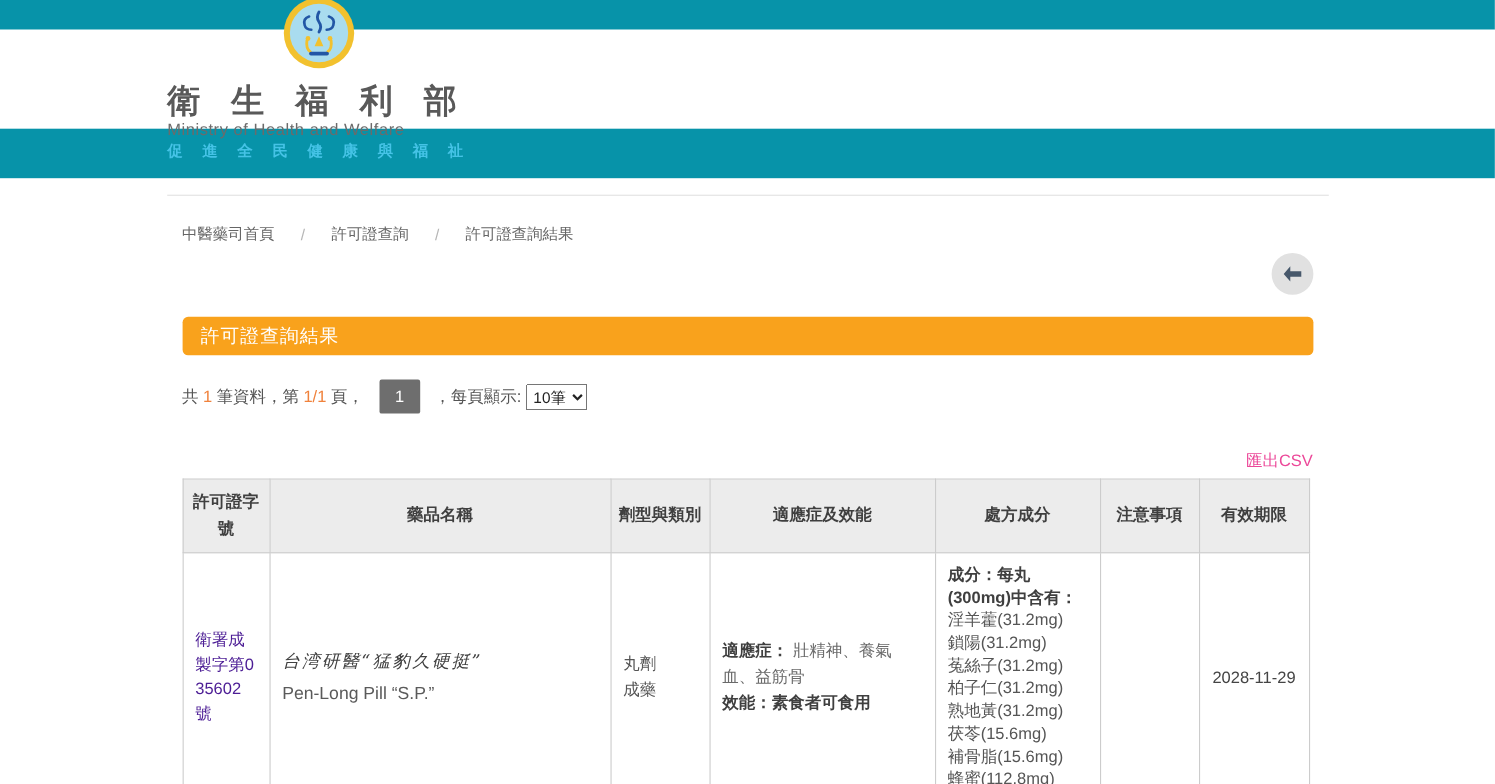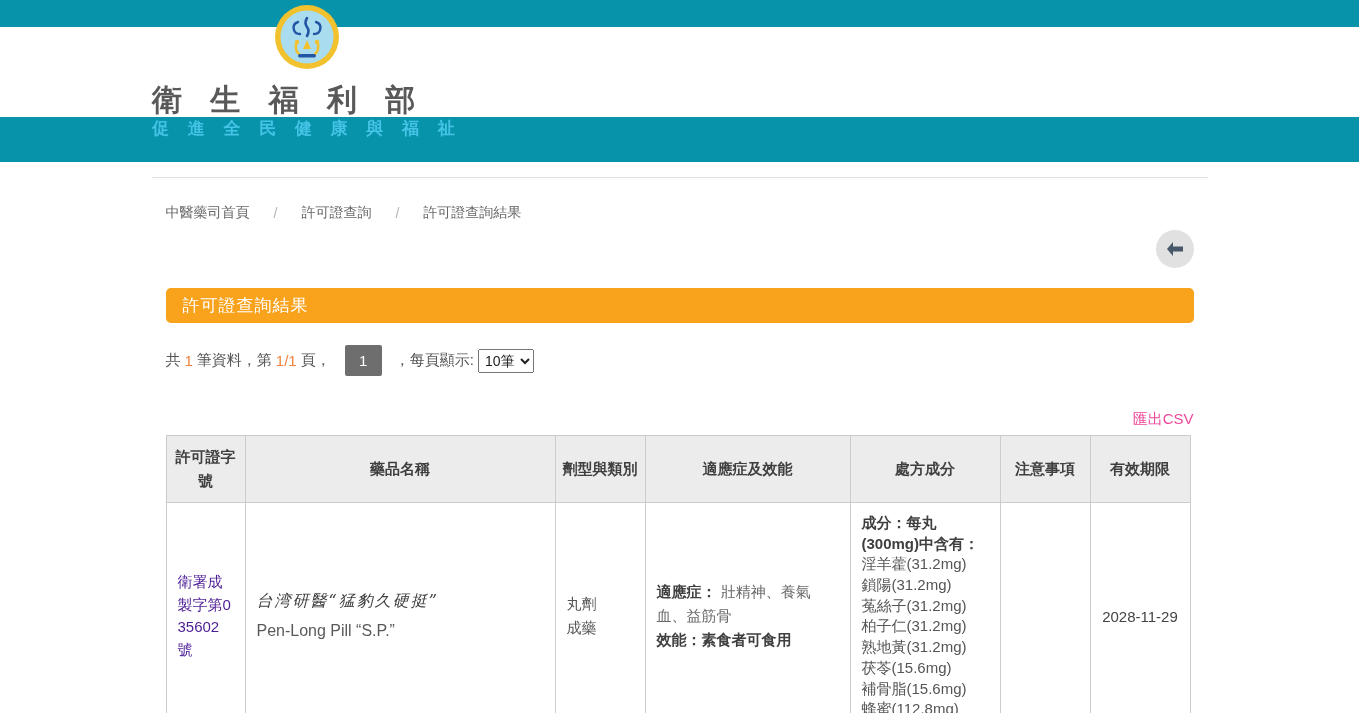--- a/index.html
+++ b/index.html
@@ -15,21 +15,21 @@
   .top-strip { height: 27px; background: #0793A9; }
   .site-header { height: 90px; background: #fff; display: flex; align-items: center; }
   .brand-wrap { display: flex; align-items: center; gap: 14px; margin-left: 152px; flex-direction: column; }
   .logo { width: 66px; height: 66px; flex: 0 0 auto; }
   .brand-text .zh {
     font-size: 30px; color: #595959; letter-spacing: 10px;
     font-weight: bold; line-height: 1.05;
     font-family: "Liberation Sans", sans-serif;
   }
   .brand-text .en { font-size: 15px; color: #6b6b6b; letter-spacing: .5px; margin-top: 1px; }
-  .brand-text .tagline { font-size: 17px; color: #45C3E6; letter-spacing: 7px; margin-top: 2px; font-weight: bold; }
+  .brand-text .tagline { font-size: 14px; color: #45C3E6; letter-spacing: 7px; margin-top: 2px; font-weight: bold; }
   .nav-bar { height: 45px; background: #0793A9; }
 
   
   .content { width: 1056px; margin: 0 auto; }
   .rule { border: none; border-top: 1px solid #e2e2e2; margin-top: 15px; }
   .inner { padding: 0 14px; }
 
   .breadcrumb { margin-top: 26px; font-size: 14px; color: #666; display: flex; gap: 24px; align-items: center; }
   .breadcrumb .sep { color: #b5b5b5; }
   .breadcrumb a { color: #666; text-decoration: none; cursor: pointer; }
@@ -104,20 +104,21 @@
       <path d="M42 18 q6 2 4 8 q-1 4 -6 4" stroke="#2256A5" stroke-width="2.4" fill="none" stroke-linecap="round"></path>
       <path d="M33 36 l-4 9 h8 z" fill="#F2C12E"></path>
       <path d="M22 40 q-1 7 3 10" stroke="#F2C12E" stroke-width="2.6" fill="none" stroke-linecap="round"></path>
       <path d="M44 40 q1 7 -3 10" stroke="#F2C12E" stroke-width="2.6" fill="none" stroke-linecap="round"></path>
       <circle cx="23" cy="38" r="2.2" fill="#F2C12E"></circle>
       <circle cx="43" cy="38" r="2.2" fill="#F2C12E"></circle>
       <rect x="24" y="50" width="18" height="3.4" rx="1.7" fill="#2256A5"></rect>
     </svg>
     <div class="brand-text">
       <div class="zh">衛 生 福 利 部</div>
+      <div class="en">Ministry of Health and Welfare</div>
       <div class="tagline">促 進 全 民 健 康 與 福 祉</div>
     </div>
   </div>
 </header>
 
 <nav class="nav-bar"></nav>
 
 <div class="content">
   <hr class="rule">
   <div class="inner">

